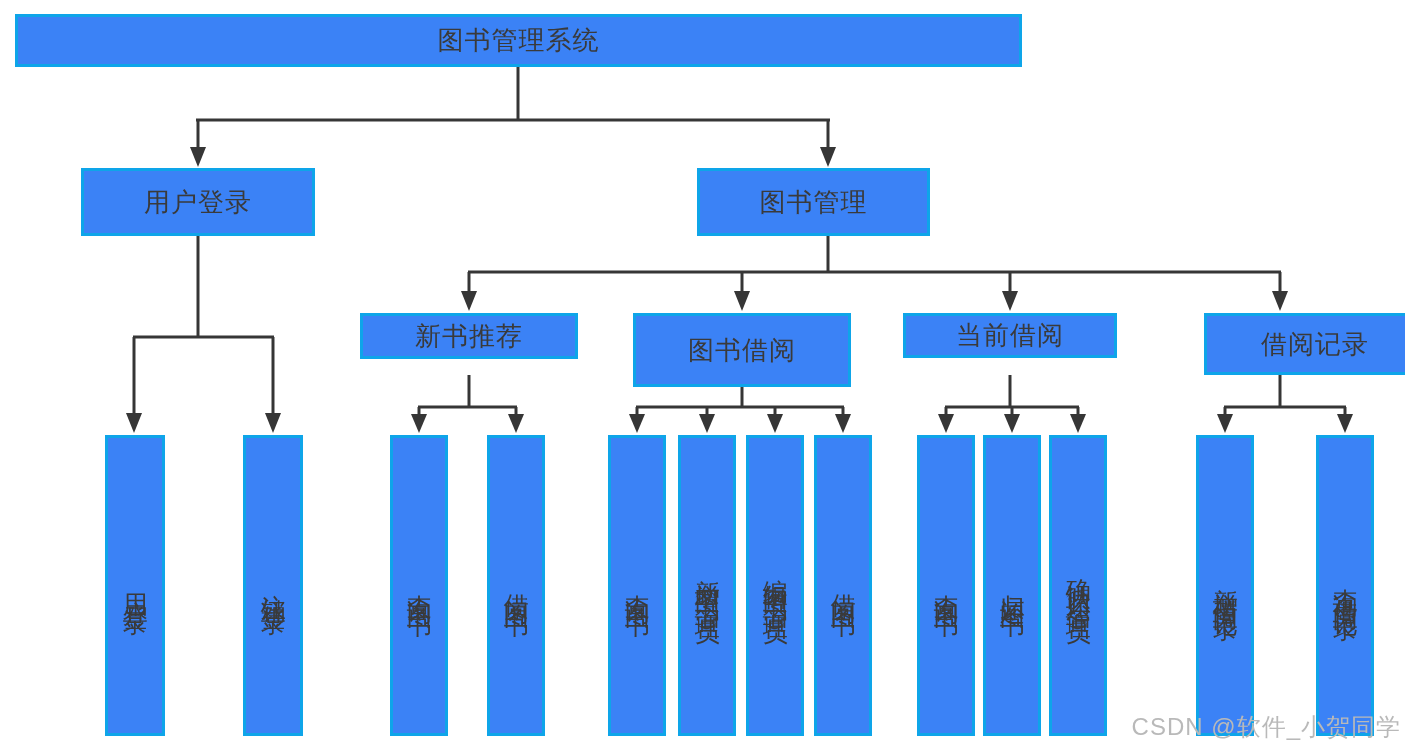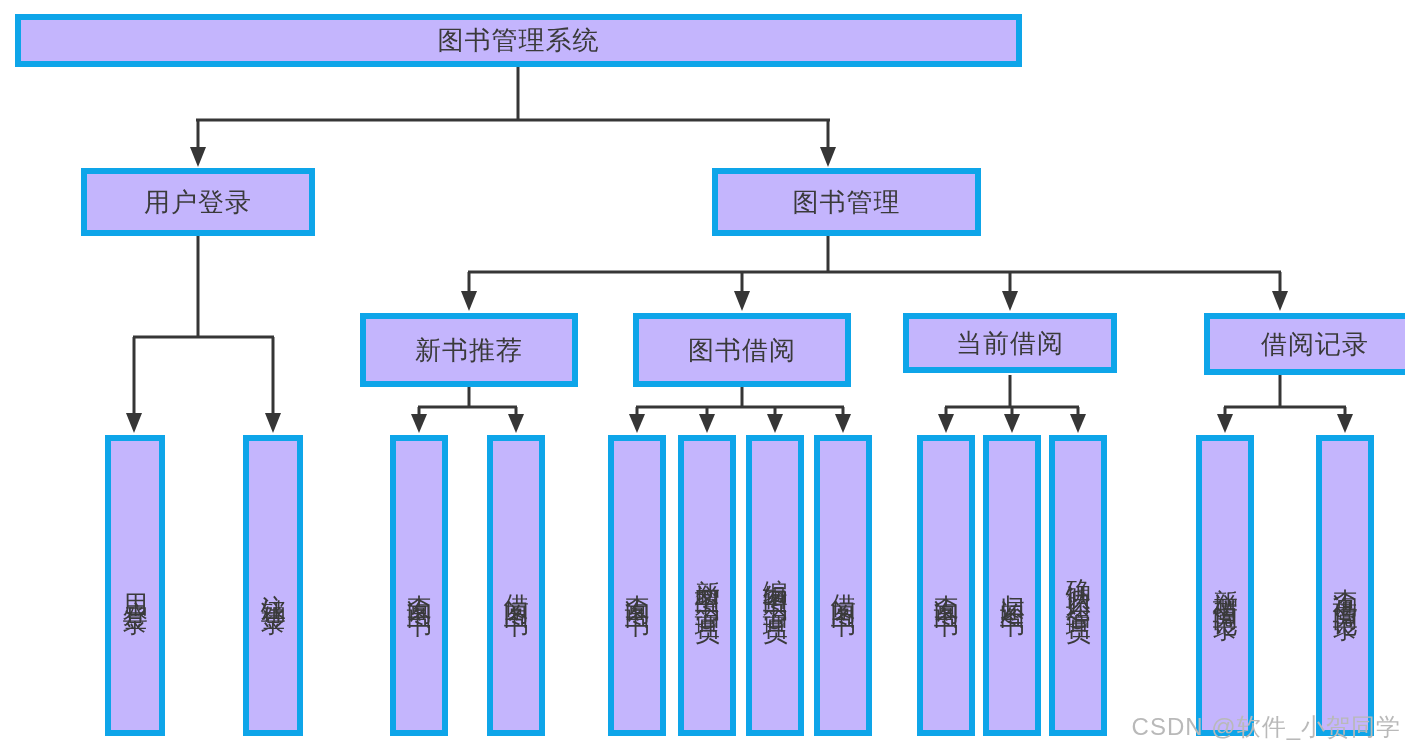--- a/index.html
+++ b/index.html
@@ -17,22 +17,22 @@
   }
   .connectors {
     position: absolute;
     left: 0;
     top: 0;
     pointer-events: none;
   }
   .node {
     position: absolute;
     box-sizing: border-box;
-    background: #c4b5fd;
-    border: 6px solid #0ea5e9;
+    background: #3b82f6;
+    border: 3px solid #0ea5e9;
     color: #3a3a3a;
     display: flex;
     align-items: center;
     justify-content: center;
     text-align: center;
   }
   .node.h {
     font-size: 26px;
     letter-spacing: 1px;
     white-space: nowrap;
@@ -41,25 +41,25 @@
     writing-mode: vertical-rl;
     text-orientation: mixed;
     font-size: 25px;
     letter-spacing: 6px;
     line-height: 1.1;
   }
   
   .n-root   { left: 15px;  top: 14px;  width: 1007px; height: 53px; }
   
   .n-login  { left: 81px;  top: 168px; width: 234px; height: 68px; }
-  .n-mgmt   { left: 712px; top: 168px; width: 269px; height: 68px; }
+  .n-mgmt   { left: 697px; top: 168px; width: 233px; height: 68px; }
   
-  .n-rec    { left: 360px;  top: 313px; width: 218px; height: 74px; }
+  .n-rec    { left: 360px;  top: 313px; width: 218px; height: 46px; }
   .n-borrow { left: 633px;  top: 313px; width: 218px; height: 74px; }
-  .n-cur    { left: 903px;  top: 313px; width: 214px; height: 60px; }
+  .n-cur    { left: 903px;  top: 313px; width: 214px; height: 45px; }
   .n-hist   { left: 1204px; top: 313px; width: 222px; height: 62px; }
   
   .leaf { top: 435px; width: 58px; height: 301px; }
   .l-a1 { left: 105px; width: 60px; }
   .l-a2 { left: 243px; width: 60px; }
   .l-b1 { left: 390px; }
   .l-b2 { left: 487px; }
   .l-c1 { left: 608px; }
   .l-c2 { left: 678px; }
   .l-c3 { left: 746px; }

